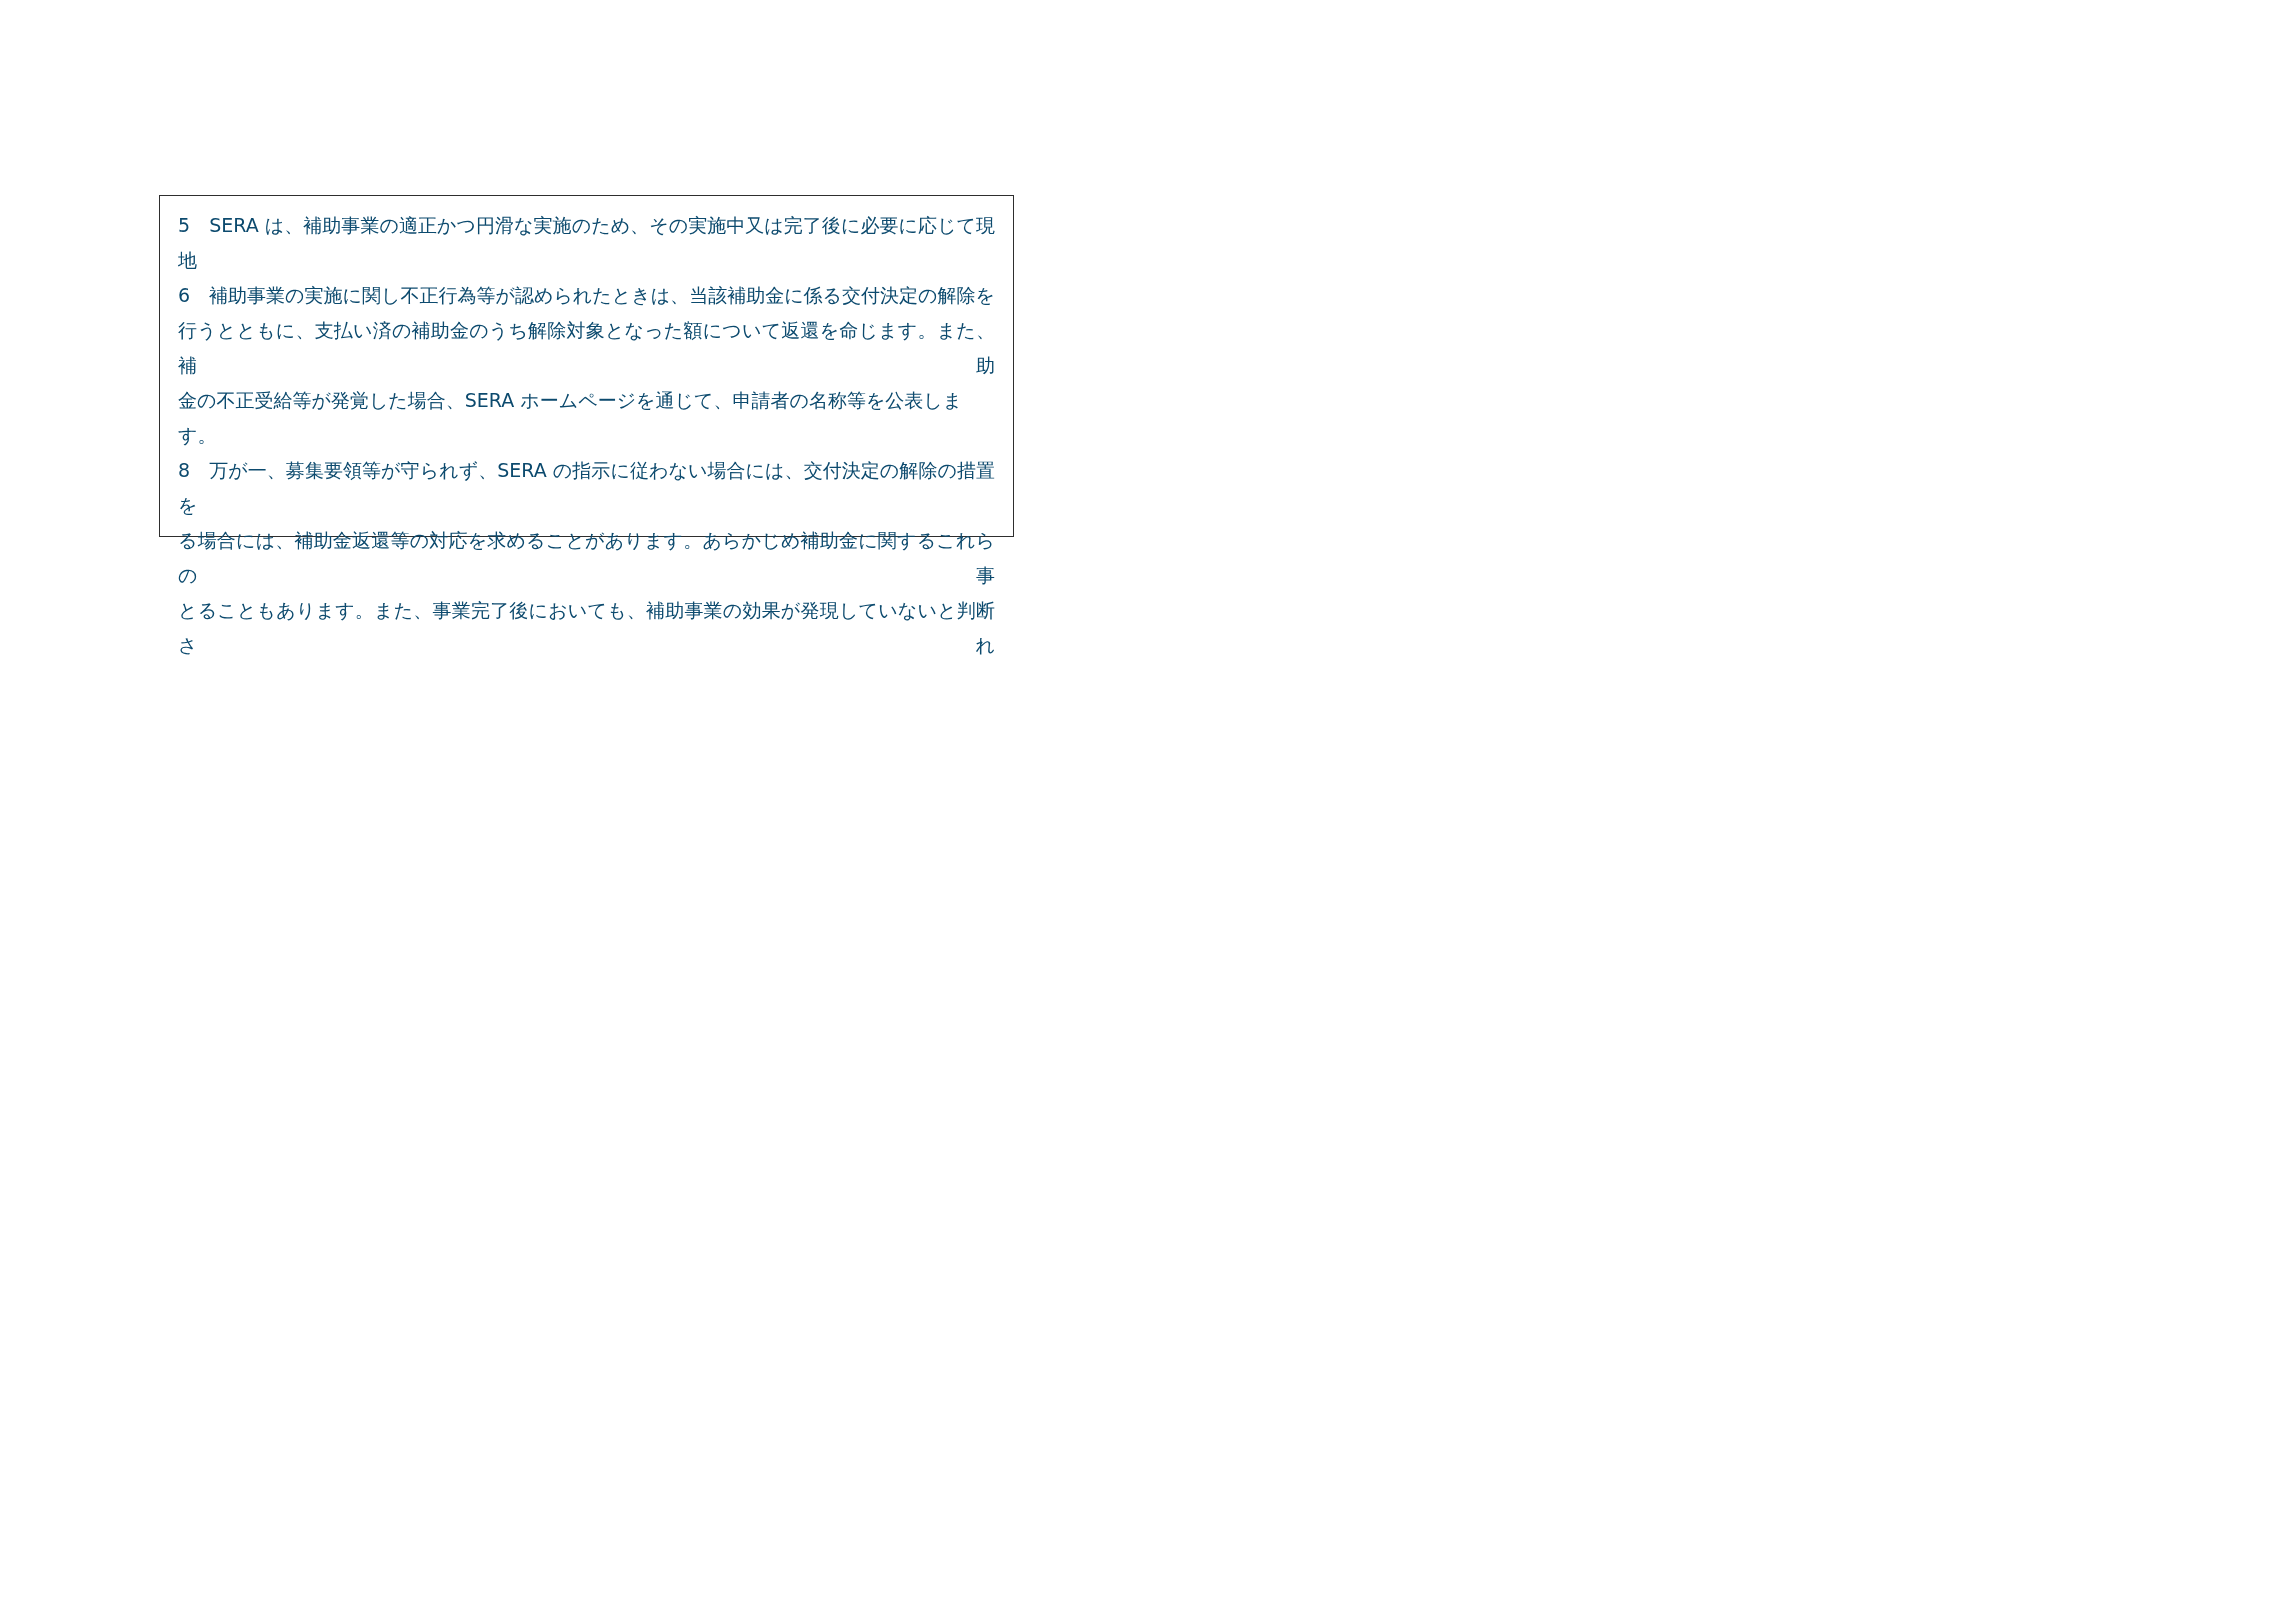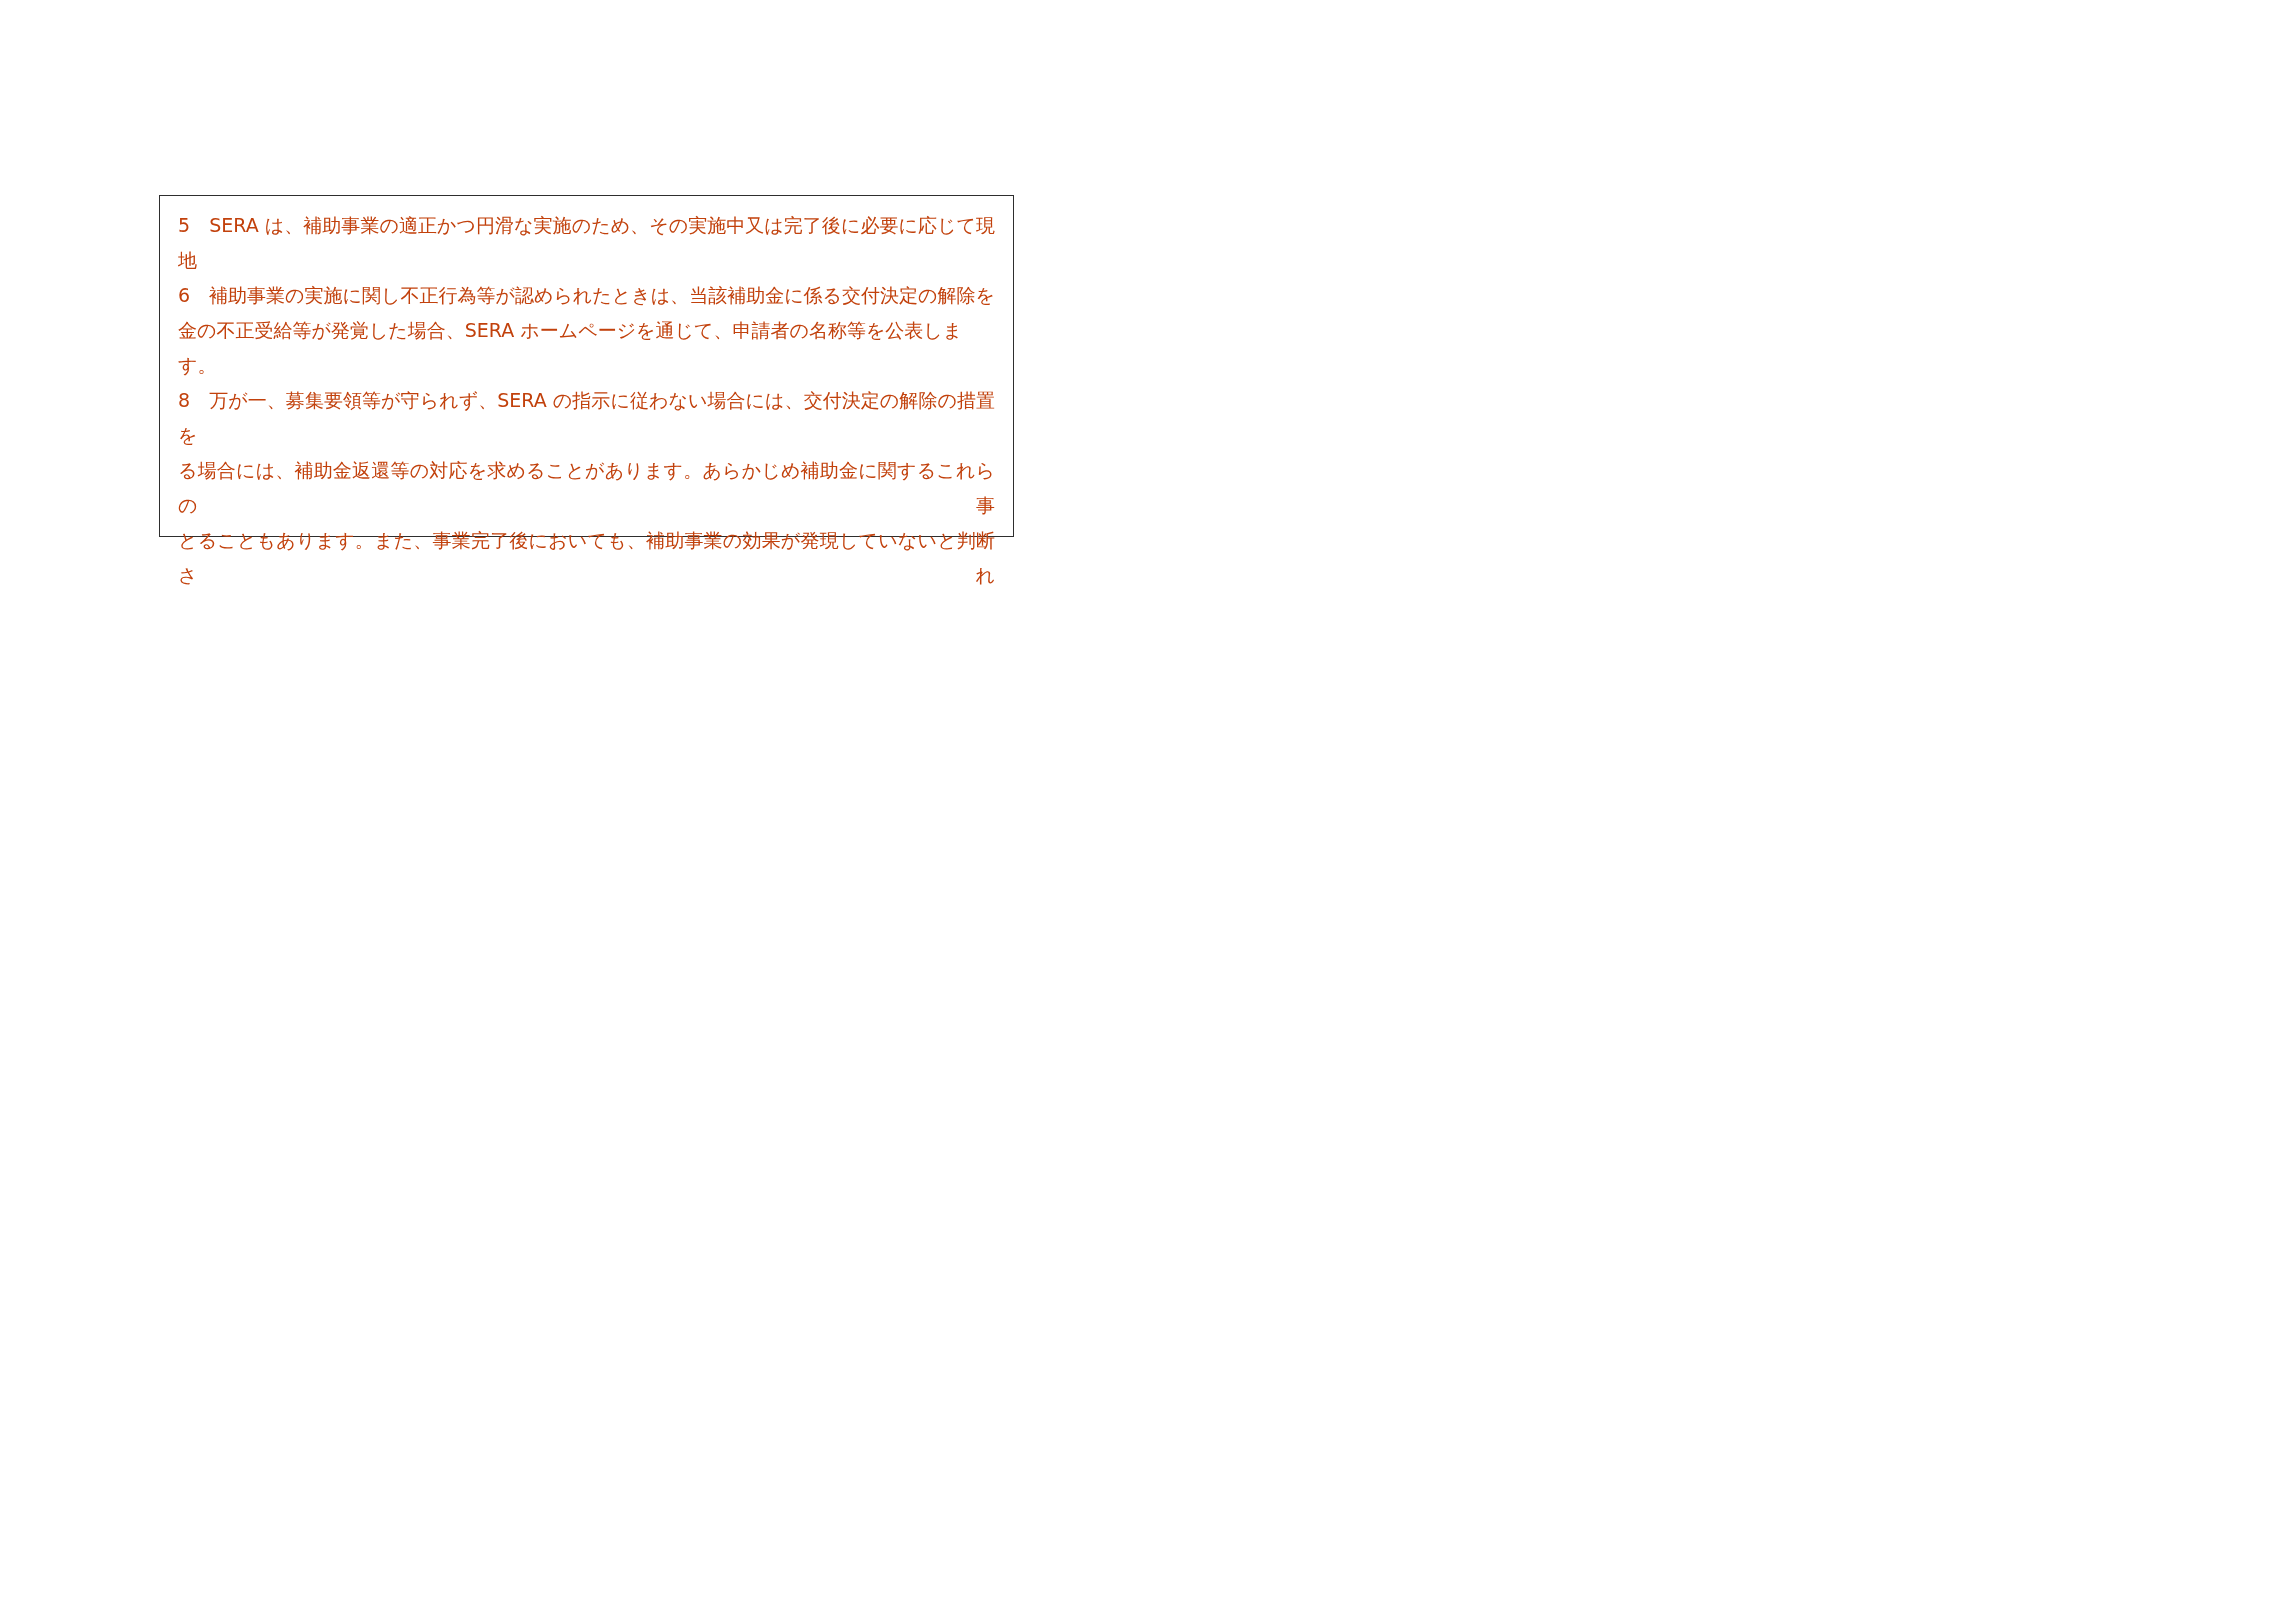--- a/index.html
+++ b/index.html
@@ -29,37 +29,38 @@
     height: 342px;
     box-sizing: border-box;
     border: 1.8px solid #2e2e2e;
     padding: 11.6px 18px 0 18px;
     background: #ffffff;
   }
   .notice-line {
     font-size: 19px;
     line-height: 35px;
     min-height: 35px;
-    color: #c2410c;
+    color: #0c4a6e;
   }
   .notice-line.flush {
     text-align: justify;
     text-align-last: justify;
     text-justify: inter-character;
   }
 </style>
 </head>
 <body>
 
 <div id="canvas">
 
   <section class="page page-left">
     <div class="notice-box" id="notice-box">
         <div class="notice-line flush">5　SERA は、補助事業の適正かつ円滑な実施のため、その実施中又は完了後に必要に応じて現地</div>
         <div class="notice-line flush">6　補助事業の実施に関し不正行為等が認められたときは、当該補助金に係る交付決定の解除を</div>
+        <div class="notice-line flush">行うとともに、支払い済の補助金のうち解除対象となった額について返還を命じます。また、補助</div>
         <div class="notice-line">金の不正受給等が発覚した場合、SERA ホームページを通じて、申請者の名称等を公表します。</div>
         <div class="notice-line flush">8　万が一、募集要領等が守られず、SERA の指示に従わない場合には、交付決定の解除の措置を</div>
         <div class="notice-line flush">る場合には、補助金返還等の対応を求めることがあります。あらかじめ補助金に関するこれらの事</div>
         <div class="notice-line flush">とることもあります。また、事業完了後においても、補助事業の効果が発現していないと判断され</div>
       </div>
   </section>
 
   <section class="page page-right">
     
   </section>

